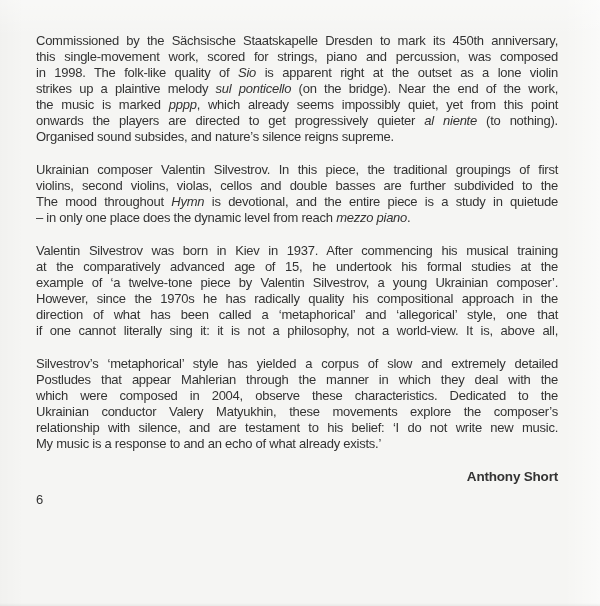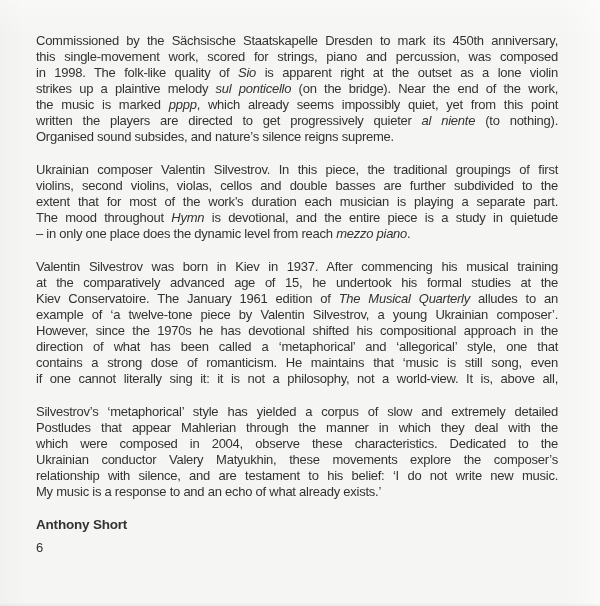--- a/index.html
+++ b/index.html
@@ -54,20 +54,21 @@
   }
   .line.last {
     text-align: left;
     text-align-last: left;
   }
   .line i {
     font-style: italic;
   }
   .byline {
     margin-top: 2px;
+    text-align: right;
     font-weight: bold;
     font-size: 13.5px;
     line-height: 16px;
     letter-spacing: -0.2px;
   }
   .page-number {
     margin-top: 7px;
     text-align: left;
     font-size: 13px;
     line-height: 16px;
@@ -78,38 +79,35 @@
 
 <div class="page">
   <div class="text-block">
 
   <div class="para">
         <div class="line"><span>Commissioned by the Sächsische Staatskapelle Dresden to mark its 450th anniversary,</span></div>
         <div class="line"><span>this single-movement work, scored for strings, piano and percussion, was composed</span></div>
         <div class="line"><span>in 1998. The folk-like quality of </span><i>Sio</i><span> is apparent right at the outset as a lone violin</span></div>
         <div class="line"><span>strikes up a plaintive melody </span><i>sul ponticello</i><span> (on the bridge). Near the end of the work,</span></div>
         <div class="line"><span>the music is marked </span><i>pppp</i><span>, which already seems impossibly quiet, yet from this point</span></div>
-        <div class="line"><span>written the players are directed to get progressively quieter </span><i>al niente</i><span> (to nothing).</span></div>
+        <div class="line"><span>onwards the players are directed to get progressively quieter </span><i>al niente</i><span> (to nothing).</span></div>
         <div class="line last"><span>Organised sound subsides, and nature’s silence reigns supreme.</span></div>
       </div>
       <div class="para">
         <div class="line"><span>Ukrainian composer Valentin Silvestrov. In this piece, the traditional groupings of first</span></div>
         <div class="line"><span>violins, second violins, violas, cellos and double basses are further subdivided to the</span></div>
-        <div class="line"><span>extent that for most of the work’s duration each musician is playing a separate part.</span></div>
         <div class="line"><span>The mood throughout </span><i>Hymn</i><span> is devotional, and the entire piece is a study in quietude</span></div>
         <div class="line last"><span>– in only one place does the dynamic level from reach </span><i>mezzo piano</i><span>.</span></div>
       </div>
       <div class="para">
         <div class="line"><span>Valentin Silvestrov was born in Kiev in 1937. After commencing his musical training</span></div>
         <div class="line"><span>at the comparatively advanced age of 15, he undertook his formal studies at the</span></div>
-        <div class="line"><span>Kiev Conservatoire. The January 1961 edition of </span><i>The Musical Quarterly</i><span> alludes to an</span></div>
         <div class="line"><span>example of ‘a twelve-tone piece by Valentin Silvestrov, a young Ukrainian composer’.</span></div>
-        <div class="line"><span>However, since the 1970s he has devotional shifted his compositional approach in the</span></div>
+        <div class="line"><span>However, since the 1970s he has radically quality his compositional approach in the</span></div>
         <div class="line"><span>direction of what has been called a ‘metaphorical’ and ‘allegorical’ style, one that</span></div>
-        <div class="line"><span>contains a strong dose of romanticism. He maintains that ‘music is still song, even</span></div>
         <div class="line"><span>if one cannot literally sing it: it is not a philosophy, not a world-view. It is, above all,</span></div>
       </div>
       <div class="para">
         <div class="line"><span>Silvestrov’s ‘metaphorical’ style has yielded a corpus of slow and extremely detailed</span></div>
         <div class="line"><span>Postludes that appear Mahlerian through the manner in which they deal with the</span></div>
         <div class="line"><span>which were composed in 2004, observe these characteristics. Dedicated to the</span></div>
         <div class="line"><span>Ukrainian conductor Valery Matyukhin, these movements explore the composer’s</span></div>
         <div class="line"><span>relationship with silence, and are testament to his belief: ‘I do not write new music.</span></div>
         <div class="line last"><span>My music is a response to and an echo of what already exists.’</span></div>
       </div>

